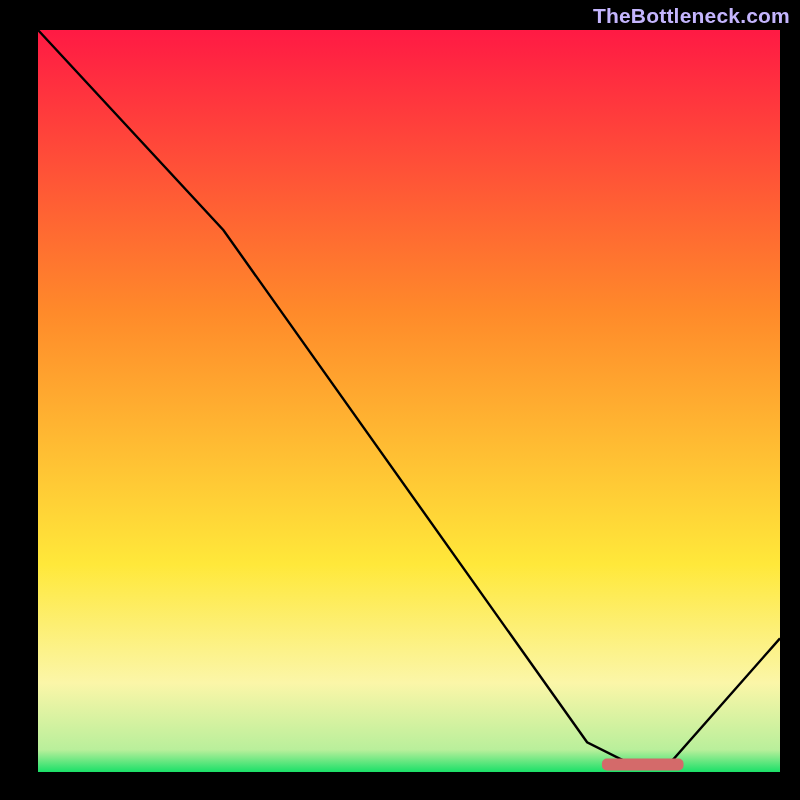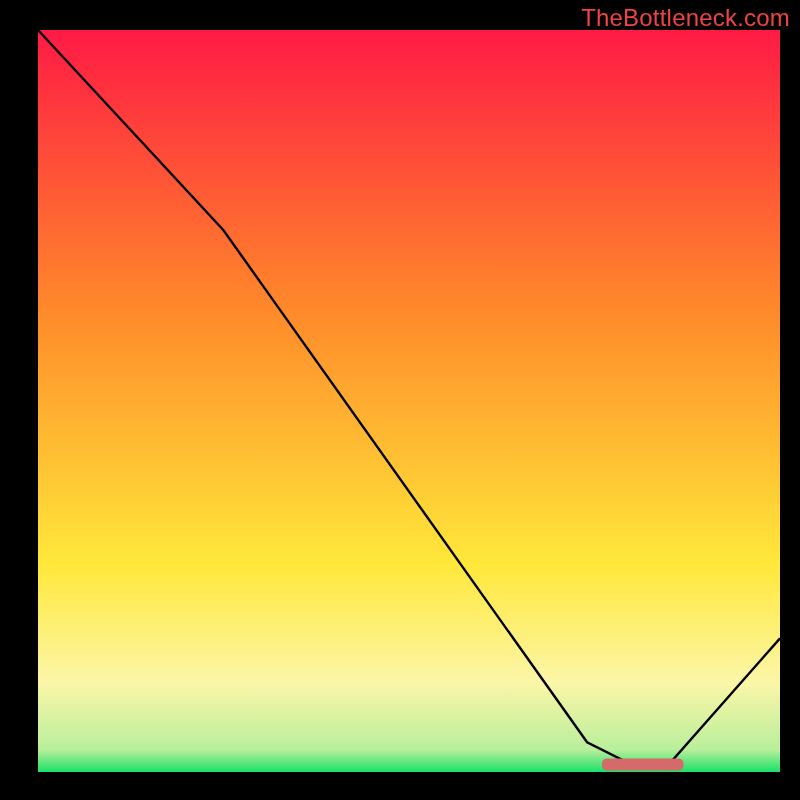--- a/index.html
+++ b/index.html
@@ -14,23 +14,23 @@
   .canvas {
     position: relative;
     width: 800px;
     height: 800px;
     background: #000;
   }
   .watermark {
     position: absolute;
     top: 4px;
     right: 10px;
-    font-size: 24px;
-    font-weight: 400;
-    color: #ef4444;
+    font-size: 21px;
+    font-weight: 700;
+    color: #c4b5fd;
     letter-spacing: 0.2px;
     z-index: 5;
   }
   svg.chart {
     position: absolute;
     left: 0;
     top: 0;
   }
 </style>
 </head>

